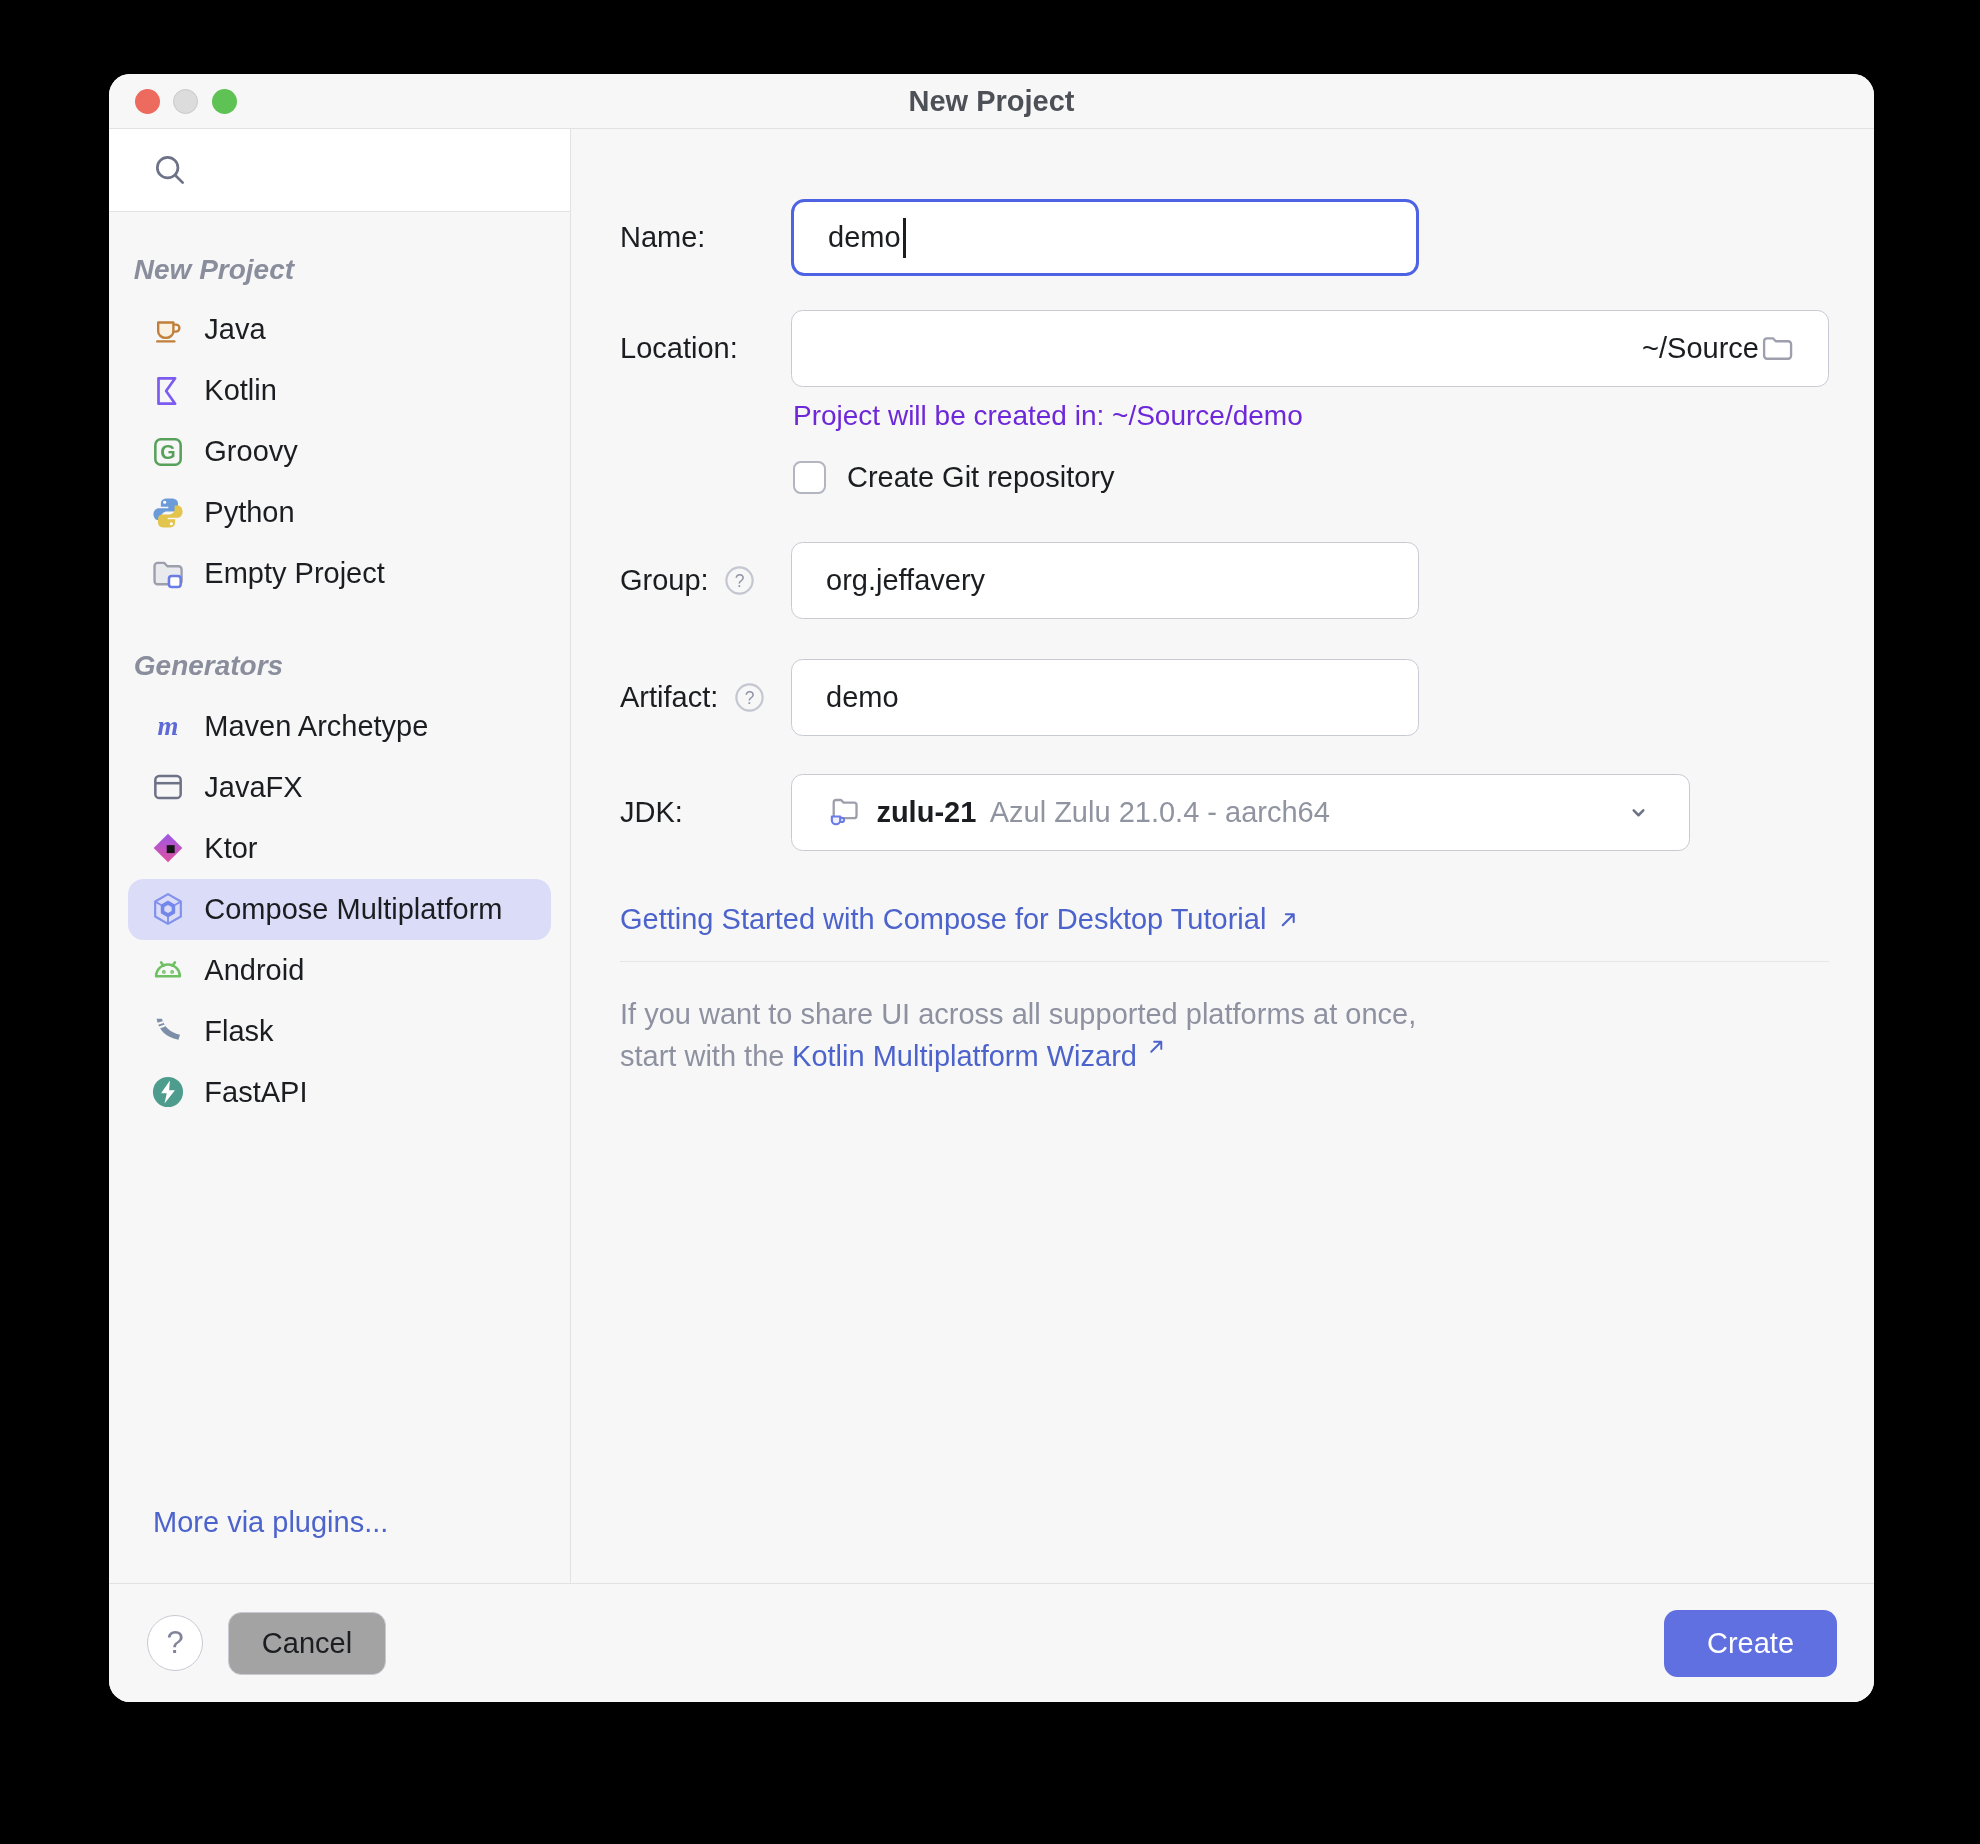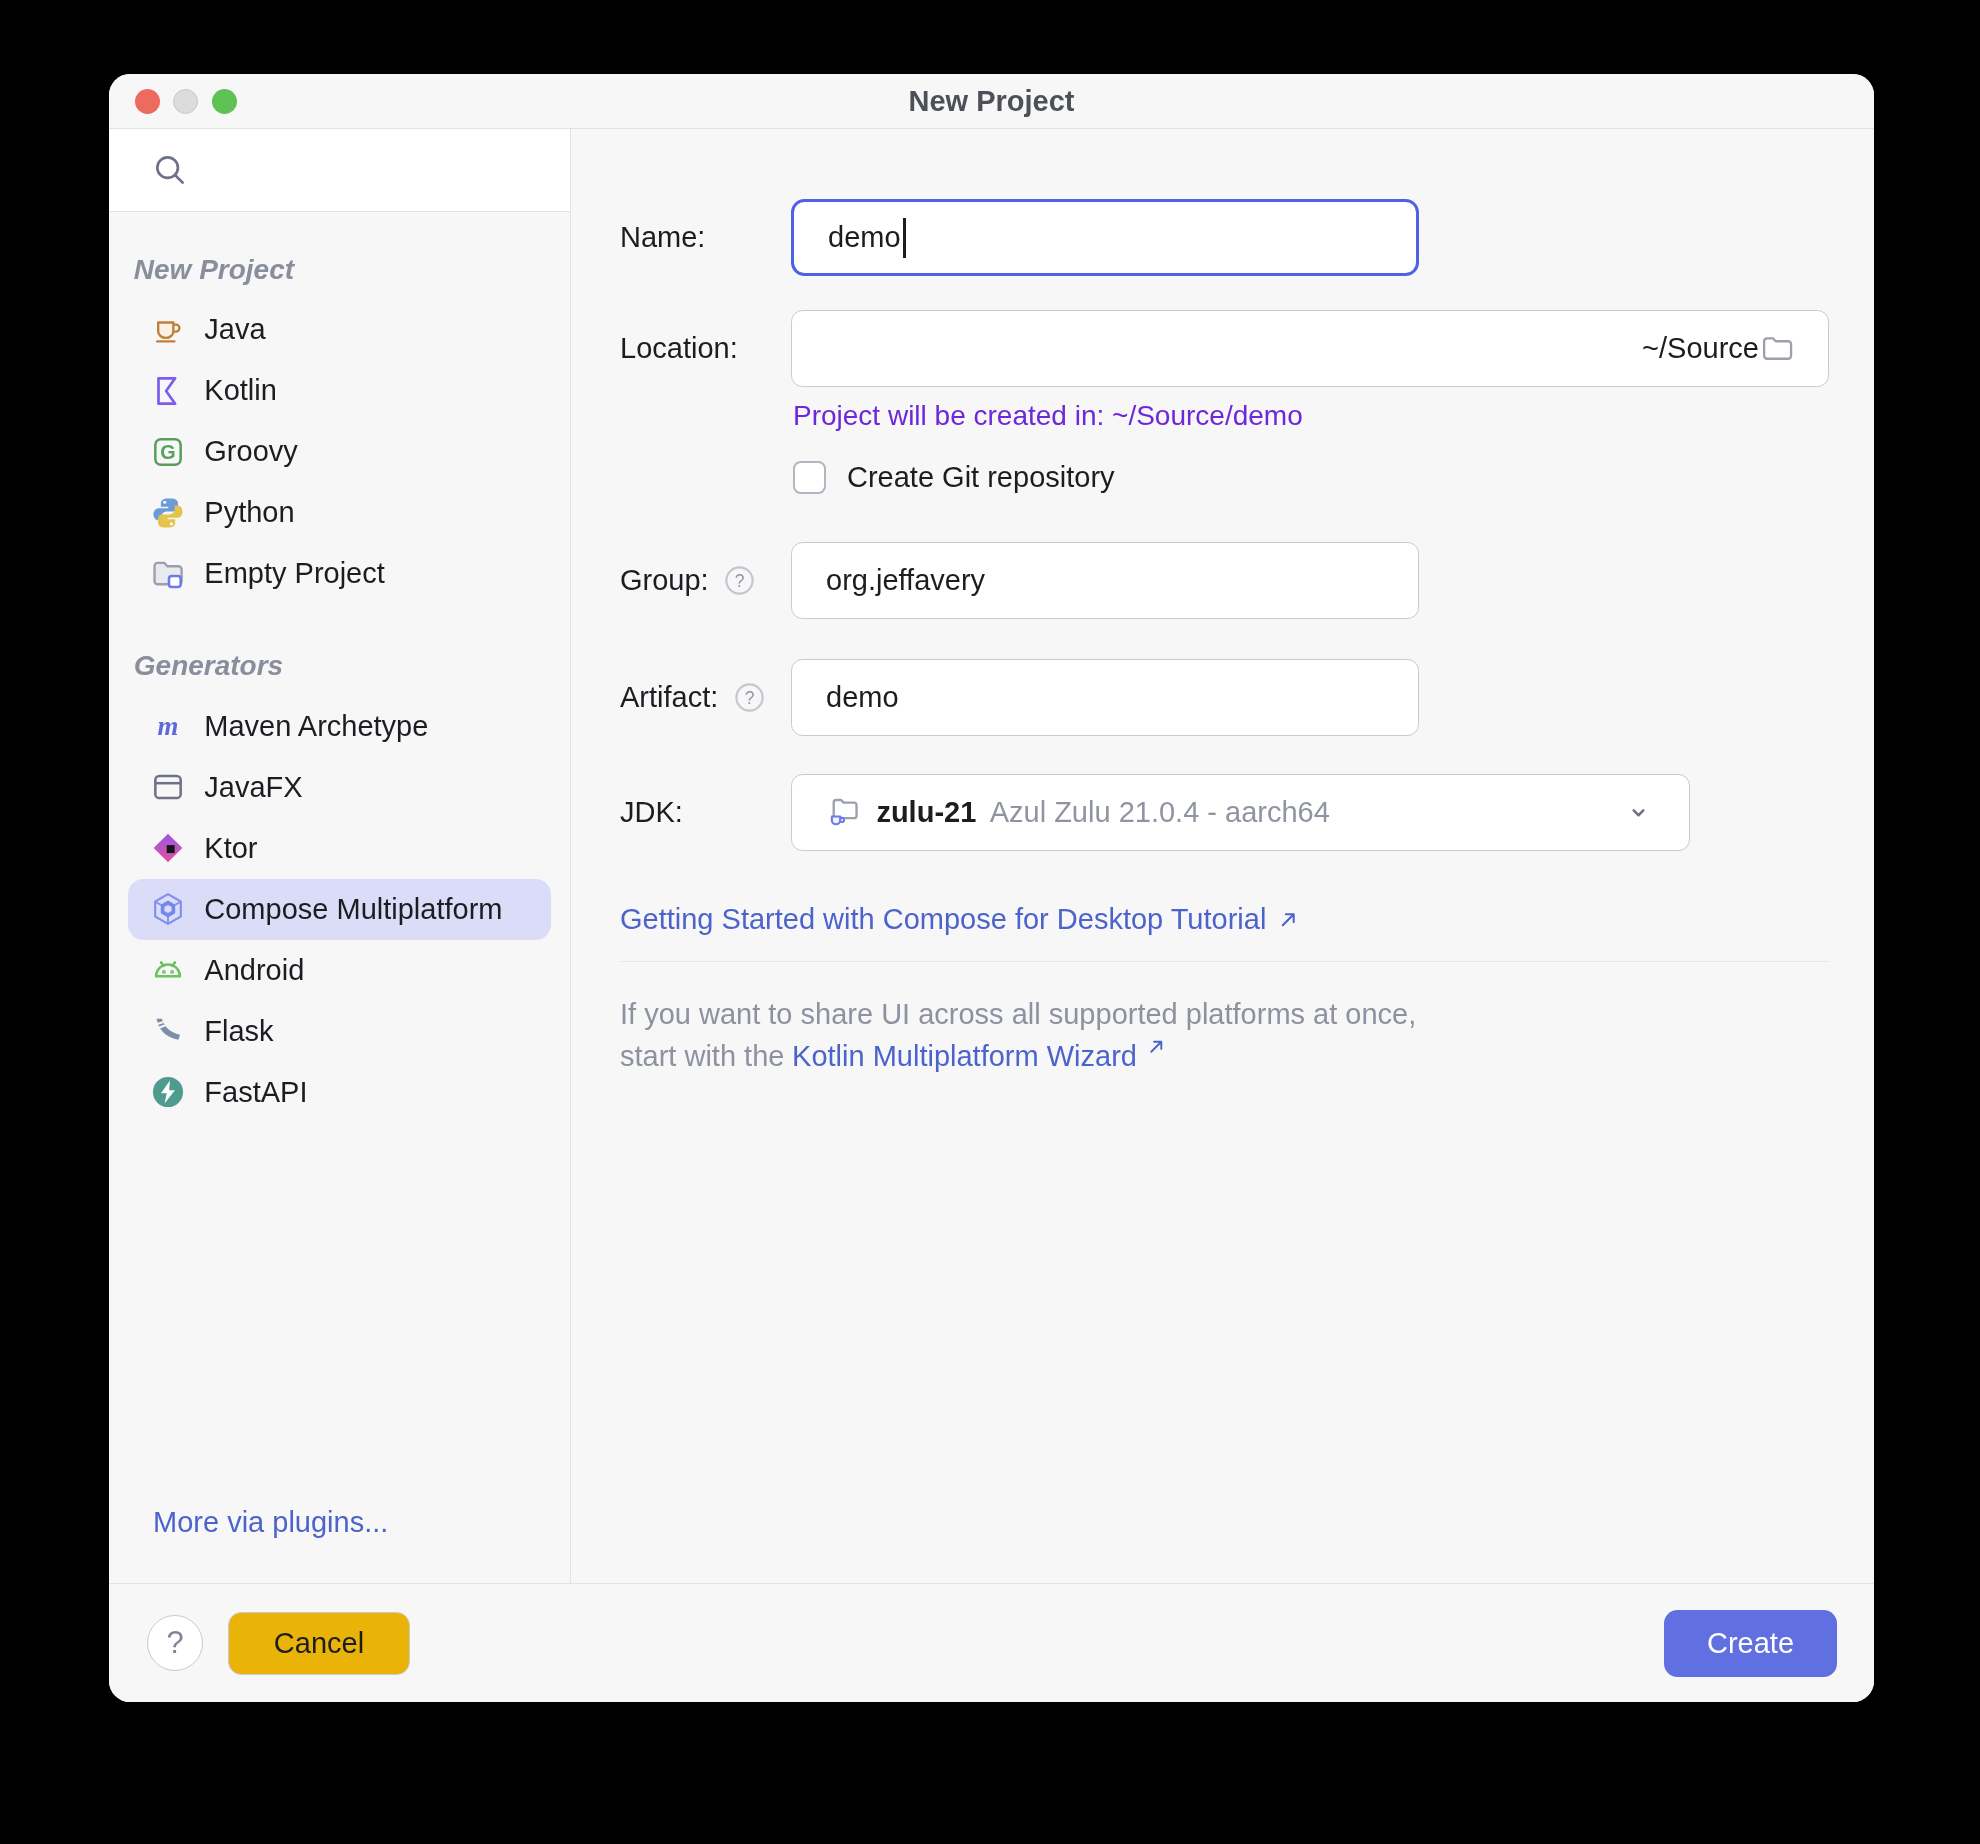--- a/index.html
+++ b/index.html
@@ -85,21 +85,21 @@
   
   .footer {
     flex:0 0 119px; border-top:1.9px solid #E2E2E4; background:#F7F7F8;
     display:flex; align-items:center; padding:0 37px 0 38px;
   }
   .help-btn {
     width:56px; height:56px; border-radius:50%; border:1.9px solid #C8CAD3; background:#fff;
     color:#80839A; font-size:31px; display:flex; align-items:center; justify-content:center;
   }
   .btn { font-family:"Liberation Sans", sans-serif; font-size:29px; border-radius:13.4px; cursor:pointer; }
-  .cancel-btn { margin-left:25px; width:182px; height:63px; background:#eab308; border:1.9px solid #C8CAD3; color:#1B1D21; }
+  .cancel-btn { margin-left:25px; width:158px; height:63px; background:#a3a3a3; border:1.9px solid #C8CAD3; color:#1B1D21; }
   .create-btn { margin-left:auto; width:173px; height:67px; background:#6170E0; border:none; color:#fff; }
 </style>
 </head>
 <body>
 
 <div class="window">
 
   <div class="titlebar">
     <div class="traffic">
       <span class="light light-red"></span>

